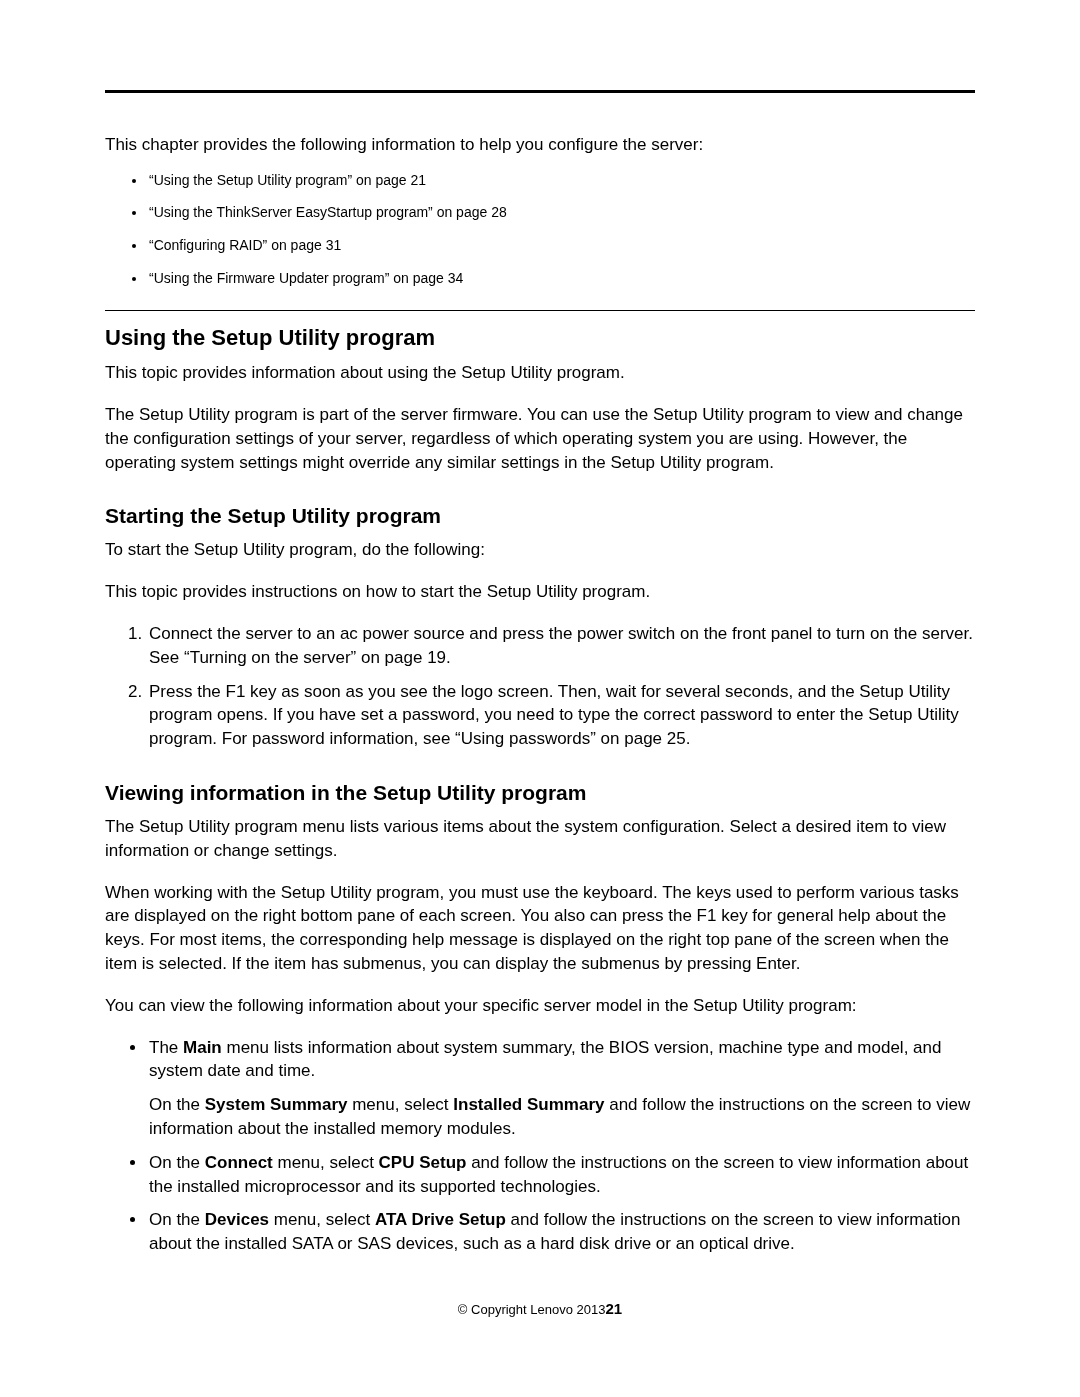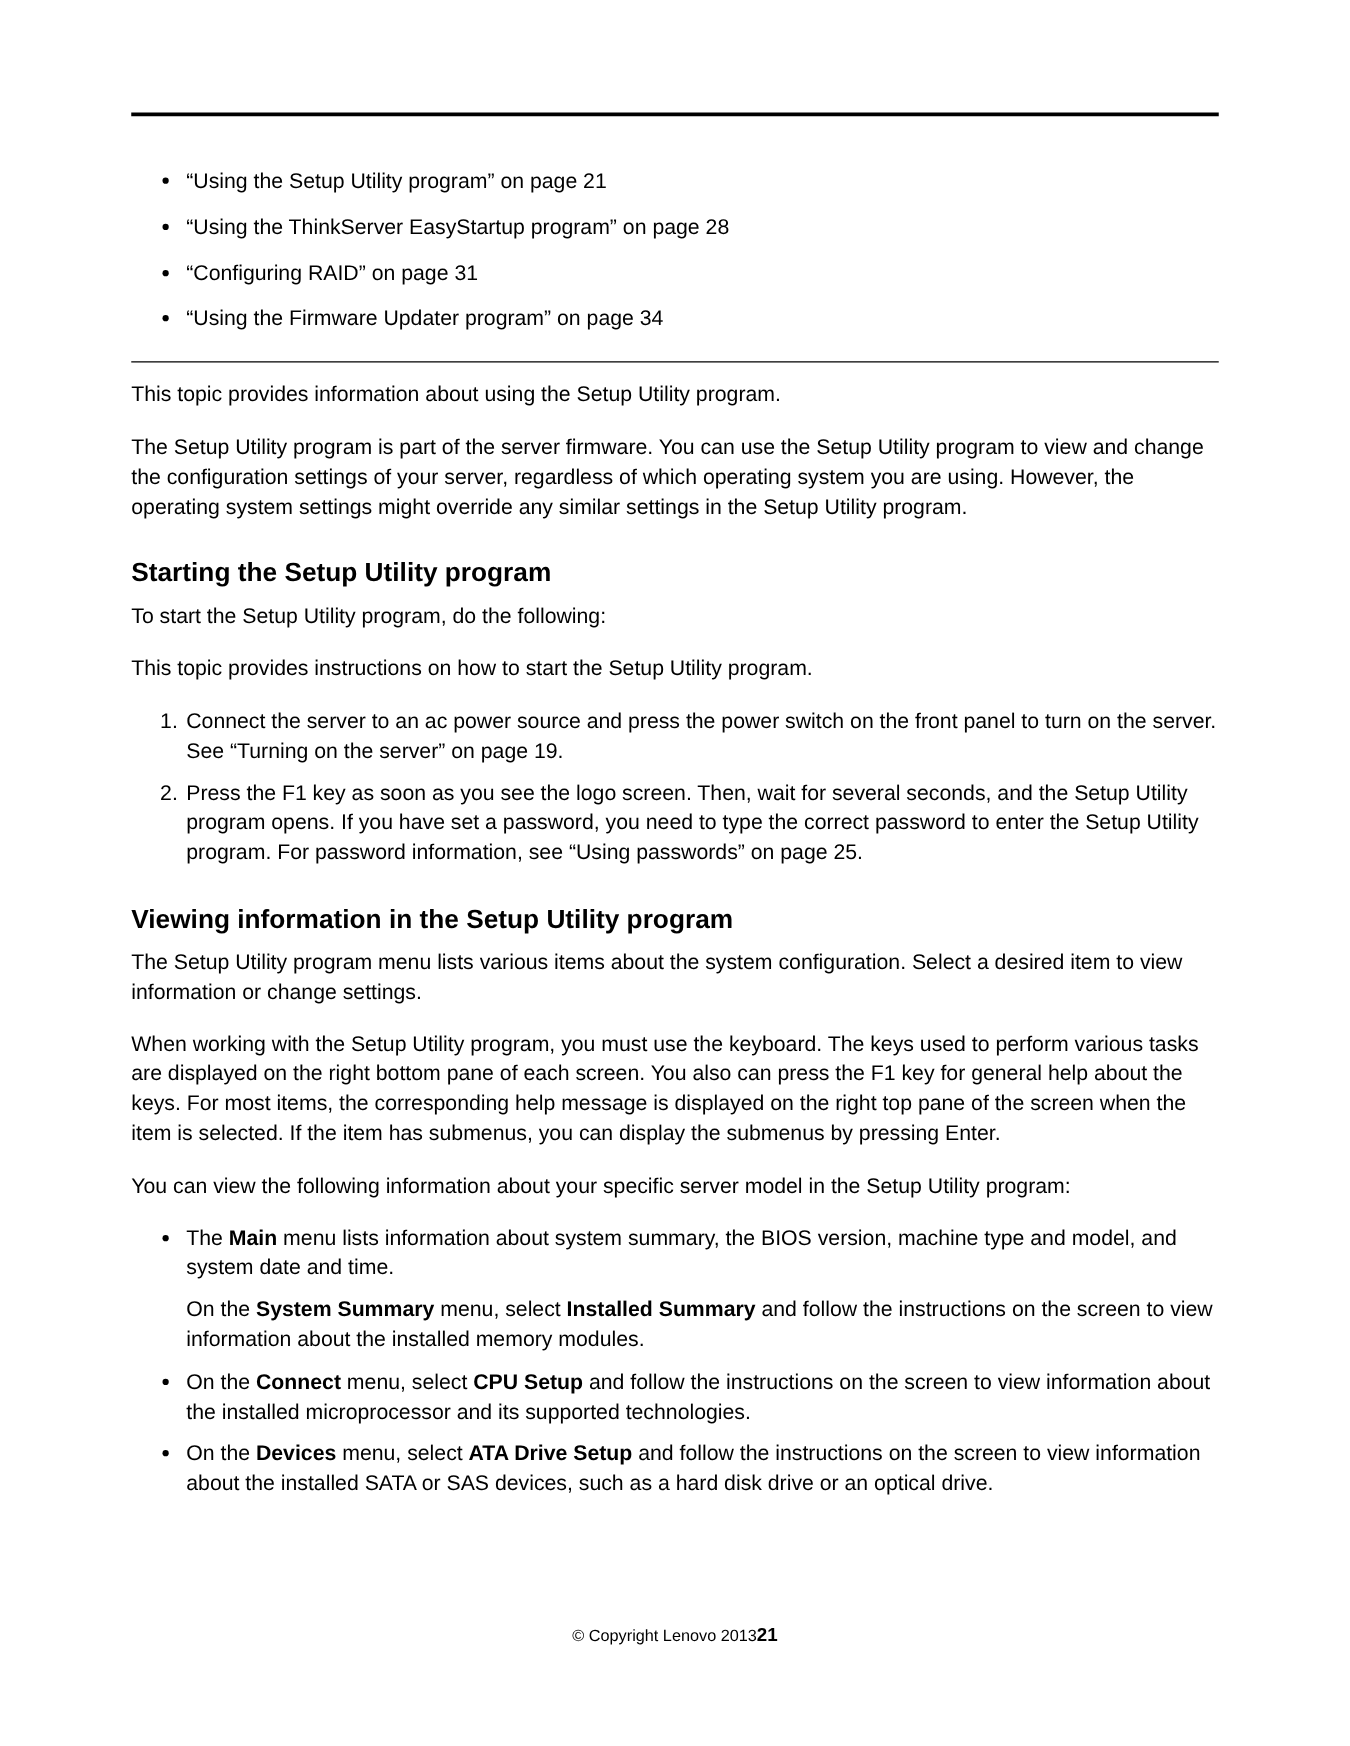--- a/index.html
+++ b/index.html
@@ -33,21 +33,21 @@
     font-size: 17px;
     margin: 0 0 14px 0;
     line-height: 1.4;
   }
   ul.refs {
     list-style: disc;
     margin: 0 0 22px 0;
     padding-left: 42px;
   }
   ul.refs li {
-    font-size: 17px;
+    font-size: 14px;
     margin-bottom: 6px;
     padding-left: 2px;
     line-height: 1.4;
     margin-top: 13px;
   }
   .section-rule {
     border-top: 1.5px solid #000;
     margin: 6px 0 14px 0;
   }
   h2.section {
@@ -106,30 +106,32 @@
   }
   b { font-weight: bold; }
 </style>
 </head>
 <body>
 
 <div class="page">
   <div class="top-rule"></div>
 
 
+  <p class="intro">This chapter provides the following information to help you configure the server:</p>
 
   <ul class="refs">
     <li>“Using the Setup Utility program” on page 21</li>
     <li>“Using the ThinkServer EasyStartup program” on page 28</li>
     <li>“Configuring RAID” on page 31</li>
     <li>“Using the Firmware Updater program” on page 34</li>
   </ul>
 
   <div class="section-rule"></div>
 
+  <h2 class="section">Using the Setup Utility program</h2>
   <p class="body">This topic provides information about using the Setup Utility program.</p>
   <p class="body">The Setup Utility program is part of the server firmware. You can use the Setup Utility program to view and change the configuration settings of your server, regardless of which operating system you are using. However, the operating system settings might override any similar settings in the Setup Utility program.</p>
 
   <h3 class="subsection">Starting the Setup Utility program</h3>
   <p class="body">To start the Setup Utility program, do the following:</p>
   <p class="body">This topic provides instructions on how to start the Setup Utility program.</p>
   <ol class="steps">
     <li>Connect the server to an ac power source and press the power switch on the front panel to turn on the server. See “Turning on the server” on page 19.</li>
     <li>Press the F1 key as soon as you see the logo screen. Then, wait for several seconds, and the Setup Utility program opens. If you have set a password, you need to type the correct password to enter the Setup Utility program. For password information, see “Using passwords” on page 25.</li>
   </ol>

